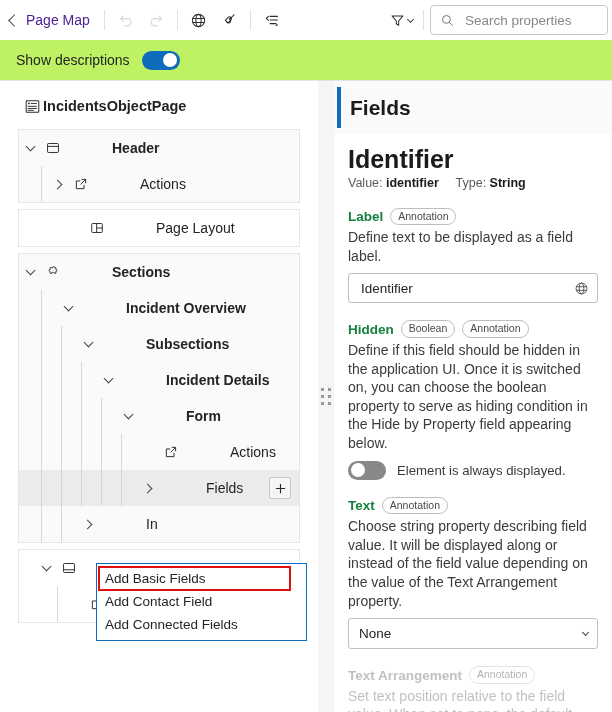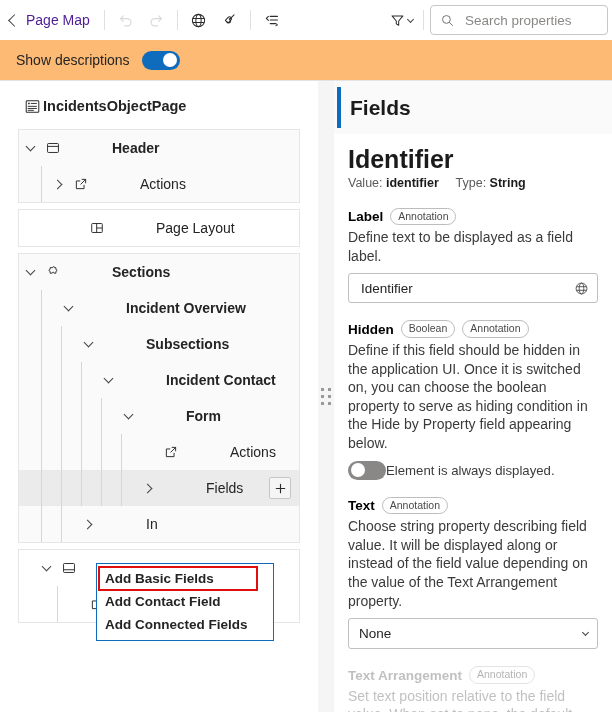--- a/index.html
+++ b/index.html
@@ -43,21 +43,21 @@
   .search-box input {
     border: none; outline: none; font-size: 13.5px; width: 100%;
     font-family: "Liberation Sans", sans-serif; color: #242424; background: transparent;
   }
   .search-box input::placeholder { color: #8a8886; }
 
   
   .desc-row {
     position: absolute; top: 40px; left: 0; width: 612px; height: 40px;
     display: flex; align-items: center; padding-left: 16px; gap: 12px;
-    background: #fdba74;
+    background: #bef264;
   }
   .desc-label { font-size: 14px; color: #242424; }
   .toggle {
     width: 38px; height: 19px; border-radius: 10px; position: relative;
     cursor: pointer; background: #0f6cbd;
   }
   .toggle .knob {
     position: absolute; top: 2.5px; right: 3px; width: 14px; height: 14px;
     border-radius: 50%; background: #ffffff;
   }
@@ -96,24 +96,23 @@
   .tree-row.bold .tlabel { font-weight: bold; }
   .guide { position: absolute; top: 0; bottom: 0; width: 1px; background: #d6d6d6; }
   .add-btn {
     position: absolute; right: 8px; top: 7px; width: 22px; height: 22px;
     border: 1px solid #c7c7c7; background: #f5f5f5; border-radius: 2px;
     display: flex; align-items: center; justify-content: center; cursor: pointer;
   }
 
   
   .ctx-menu {
-    position: absolute; left: 96px; top: 563px; width: 178px;
+    position: absolute; left: 96px; top: 563px; width: 211px;
     background: #ffffff; border: 1.6px solid #0f6cbd; z-index: 40;
     padding: 3px 8px 4px 0;
-    font-weight: bold;
   }
   .ctx-item {
     height: 23px; display: flex; align-items: center; padding-left: 8px;
     font-size: 13.5px; color: #242424; cursor: pointer;
   }
   .ctx-item.highlight {
     outline: 2.5px solid #e10e0e; outline-offset: -1px;
     margin: 0 8px 0 2px; padding-left: 6px;
   }
 
@@ -141,40 +140,40 @@
   }
   .props-hdr h2 { margin: 0; font-size: 21px; font-weight: bold; color: #1b1b1b; }
   .props-body { padding: 10px 14px 0 14px; }
   .prop-title { font-size: 25px; font-weight: bold; color: #1b1b1b; margin: 2px 0 2px 0; line-height: 1.1; }
   .prop-sub { font-size: 12.5px; color: #5a5a5a; margin-bottom: 18px; white-space: nowrap; }
   .prop-sub b { color: #1b1b1b; }
   .prop-sub .gap { display: inline-block; width: 10px; }
 
   .field-block { margin-bottom: 17px; }
   .field-hdr { display: flex; align-items: center; gap: 7px; margin-bottom: 3px; }
-  .field-name { font-size: 13.5px; font-weight: bold; color: #000000; }
+  .field-name { font-size: 13.5px; font-weight: bold; color: #15803d; }
   .tag {
     font-size: 10.5px; color: #4a4a4a; border: 1px solid #bdbdbd;
     border-radius: 9px; padding: 1px 7px 2px 7px; line-height: 1.2; white-space: nowrap;
   }
   .field-desc { font-size: 14px; color: #3b3b3b; line-height: 1.33; margin-bottom: 8px; }
   .txtinput {
     display: flex; align-items: center; height: 30px;
     border: 1px solid #c0c0c0; border-radius: 3px; background: #fff; padding: 0 8px 0 10px;
   }
   .txtinput input {
     flex: 1 1 auto; border: none; outline: none; font-size: 13.5px;
     font-family: "Liberation Sans", sans-serif; color: #242424; background: transparent;
   }
   .selectbox {
     display: flex; align-items: center; justify-content: space-between;
     height: 31px; border: 1px solid #c0c0c0; border-radius: 3px; background: #fff;
     padding: 0 9px 0 10px; font-size: 13.5px; color: #242424; cursor: pointer;
   }
-  .inline-toggle-row { display: flex; align-items: center; }
+  .inline-toggle-row { display: flex; align-items: center; gap: 11px; }
   .inline-toggle-row .ttext { font-size: 13.2px; color: #3b3b3b; }
   .disabled-block { opacity: 0.42; }
   .disabled-block .field-desc, .disabled-block .field-name { color: #6b6b6b; }
   svg { display: block; }
 </style>
 </head>
 <body>
 
 <div class="app">
 
@@ -352,21 +351,21 @@
         <span class="tlabel">Subsections</span>
       </div>
 
       <div class="tree-row bold" style="padding-left:78px;">
         <span class="guide" style="left:22px;"></span>
         <span class="guide" style="left:42px;"></span>
         <span class="guide" style="left:62px;"></span>
         <span class="twisty">
             <span class="tw open"></span>
           </span>
-        <span class="tlabel">Incident Contact</span>
+        <span class="tlabel">Incident Details</span>
       </div>
 
       <div class="tree-row bold" style="padding-left:98px;">
         <span class="guide" style="left:22px;"></span>
         <span class="guide" style="left:42px;"></span>
         <span class="guide" style="left:62px;"></span>
         <span class="guide" style="left:82px;"></span>
         <span class="twisty">
             <span class="tw open"></span>
           </span>

